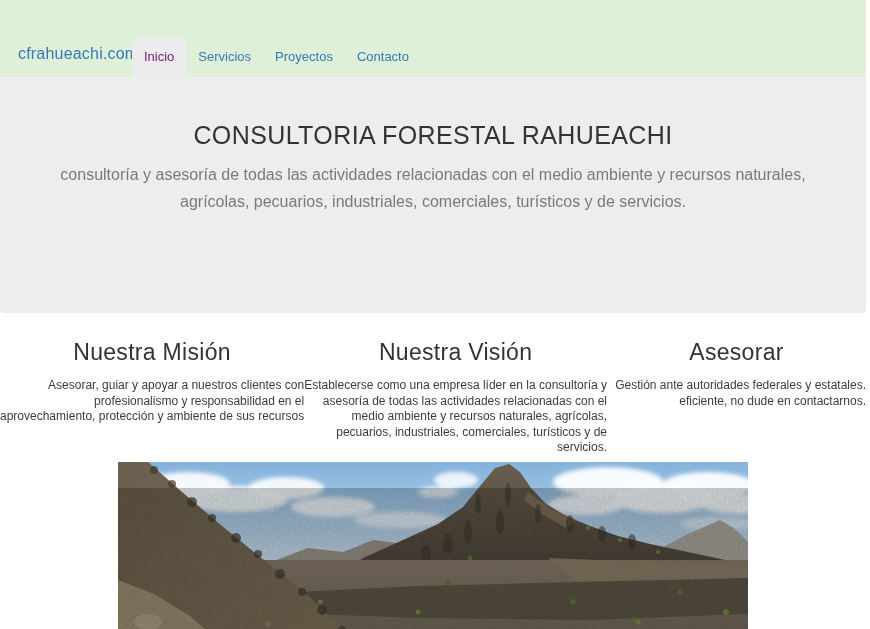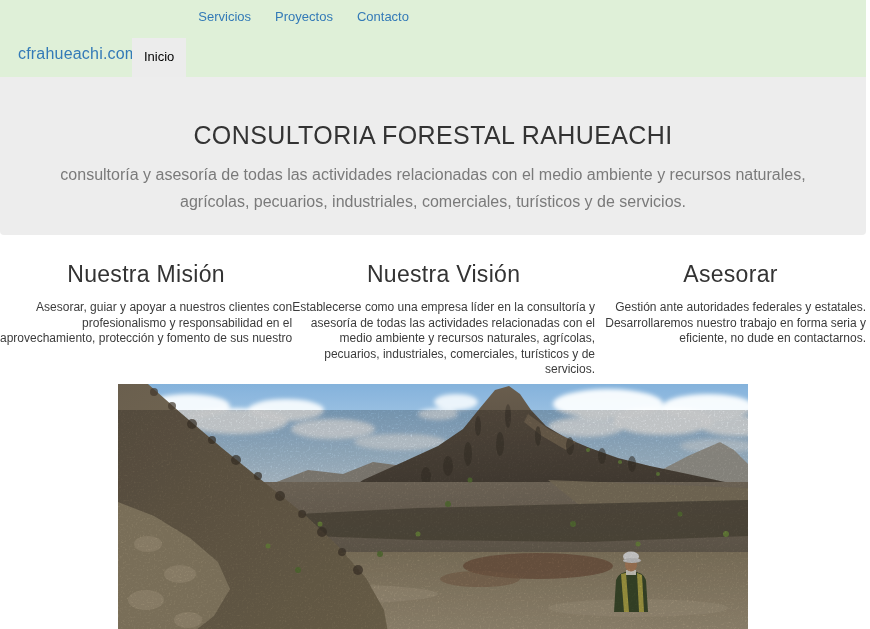--- a/index.html
+++ b/index.html
@@ -19,25 +19,25 @@
   .brand {
     position: absolute; left: 18px; bottom: 14px;
     font-size: 16px; color: #337ab7; text-decoration: none;
     letter-spacing: 0.2px;
   }
   .nav { position: absolute; left: 132px; bottom: 0; display: flex; list-style: none; }
   .nav a {
     display: block; padding: 12px 12px 13px; line-height: 14px;
     font-size: 13px; color: #337ab7; text-decoration: none; white-space: nowrap;
   }
-  .nav a.active { background: #ececec; color: #000000; margin-top: 40px; }
+  .nav a.active { background: #ececec; color: #701a75; }
 
   
   .jumbotron {
-    height: 158px; background: #ededed;
+    height: 236px; background: #ededed;
     border-radius: 0 0 4px 4px; text-align: center;
     overflow: hidden;
   }
   .jumbotron h1 {
     padding-top: 44px; font-size: 25px; font-weight: 400;
     color: #333333; letter-spacing: 0.4px;
   }
   .hero-lines { margin-top: 11px; font-size: 16px; line-height: 27px; color: #7a7a7a; }
   .hero-lines .line { white-space: nowrap; }
 
@@ -74,38 +74,37 @@
       <div class="line">agrícolas, pecuarios, industriales, comerciales, turísticos y de servicios.</div>
     </div>
   </div>
 
   <div class="cols">
     <div class="col">
       <h2>Nuestra Misión</h2>
       <div class="lines">
         <div class="line">Asesorar, guiar y apoyar a nuestros clientes con</div>
         <div class="line">profesionalismo y responsabilidad en el</div>
-        <div class="line">aprovechamiento, protección y fomento de sus nuestro</div>
+        <div class="line">aprovechamiento, protección y ambiente de sus recursos</div>
       </div>
     </div>
     <div class="col">
       <h2>Nuestra Visión</h2>
       <div class="lines">
         <div class="line">Establecerse como una empresa líder en la consultoría y</div>
         <div class="line">asesoría de todas las actividades relacionadas con el</div>
         <div class="line">medio ambiente y recursos naturales, agrícolas,</div>
         <div class="line">pecuarios, industriales, comerciales, turísticos y de</div>
         <div class="line">servicios.</div>
       </div>
     </div>
     <div class="col">
       <h2>Asesorar</h2>
       <div class="lines">
         <div class="line">Gestión ante autoridades federales y estatales.</div>
-        <div class="line">Desarrollaremos nuestro trabajo en forma seria y</div>
         <div class="line">eficiente, no dude en contactarnos.</div>
       </div>
     </div>
   </div>
 
   <div class="photo-wrap">
     <svg viewBox="0 0 630 260" xmlns="http://www.w3.org/2000/svg" role="img" aria-label="Dry scrub-covered mountains under a blue sky with white clouds; rocky ridge at left, dark peak at center, man in white cap and green-yellow shirt in foreground">
       <defs>
         <linearGradient id="sky" x1="0" y1="0" x2="0" y2="1">
           <stop offset="0" stop-color="#82b2de"></stop>

